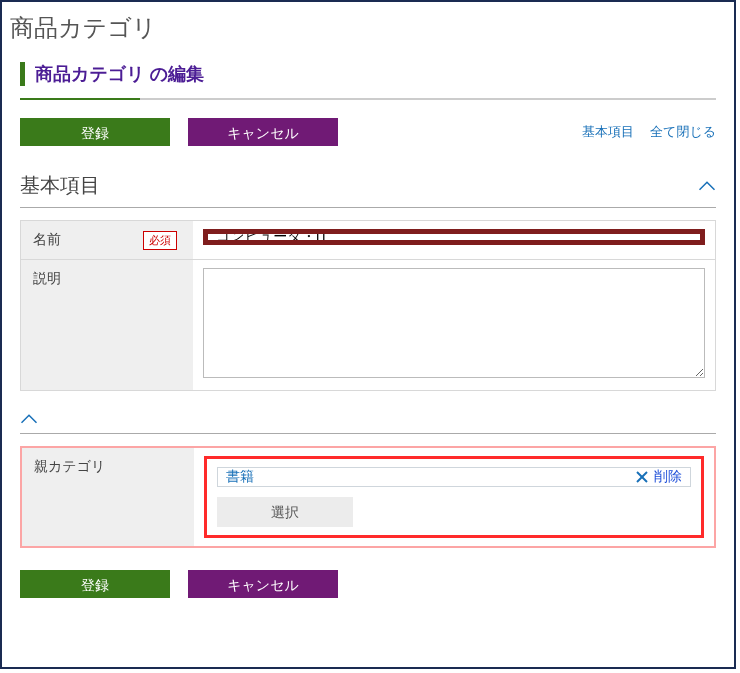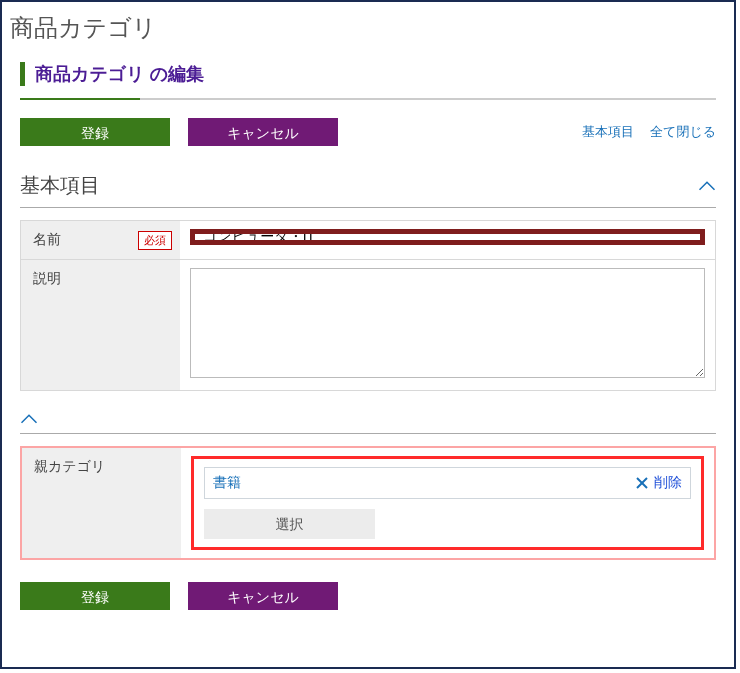--- a/index.html
+++ b/index.html
@@ -88,37 +88,37 @@
     cursor: pointer;
   }
   .chevron svg { width: 18px; height: 12px; }
   .field-row {
     display: flex;
     align-items: stretch;
     border: 1px solid #d8d8d8;
   }
   .field-row + .field-row { border-top: none; }
   .field-label {
-    width: 159px;
+    width: 172px;
     background: #efefef;
     padding: 10px 12px;
     color: #444;
     display: flex;
     align-items: flex-start;
     position: relative;
     flex-shrink: 0;
   }
   .field-label.tall { min-height: 130px; }
   .required-badge {
     border: 1px solid #c00;
     color: #c00;
     font-size: 11px;
     padding: 1px 5px;
     position: absolute;
-    right: 8px;
+    right: 16px;
     top: 10px;
     background: #fff;
   }
   .field-body {
     flex: 1;
     padding: 8px 10px;
     background: #fff;
     display: flex;
     flex-direction: column;
     gap: 8px;
@@ -147,42 +147,42 @@
     display: flex;
     flex-direction: column;
     gap: 10px;
     width: 100%;
   }
   .selected-chip {
     display: flex;
     align-items: center;
     border: 1px solid #cfd6dc;
     background: #fff;
-    height: 32px;
+    height: 20px;
     padding: 0 8px;
   }
   .selected-chip .chip-label {
     color: #1870b8;
     flex: 1;
     font-size: 14px;
   }
   .selected-chip .chip-x {
     color: #1870b8;
     margin-right: 6px;
     display: inline-flex;
     cursor: pointer;
   }
   .selected-chip .chip-x svg { width: 12px; height: 12px; }
   .selected-chip .chip-remove {
     color: #1d4ed8;
     font-size: 14px;
     cursor: pointer;
   }
   .select-btn {
-    width: 171px;
+    width: 136px;
     height: 30px;
     line-height: 30px;
     text-align: center;
     background: #ececec;
     color: #555;
     cursor: pointer;
     font-size: 14px;
   }
   .object-info .field-label { border-right: none; }
   .object-info .field-row { border: 2px solid #fca5a5; }

